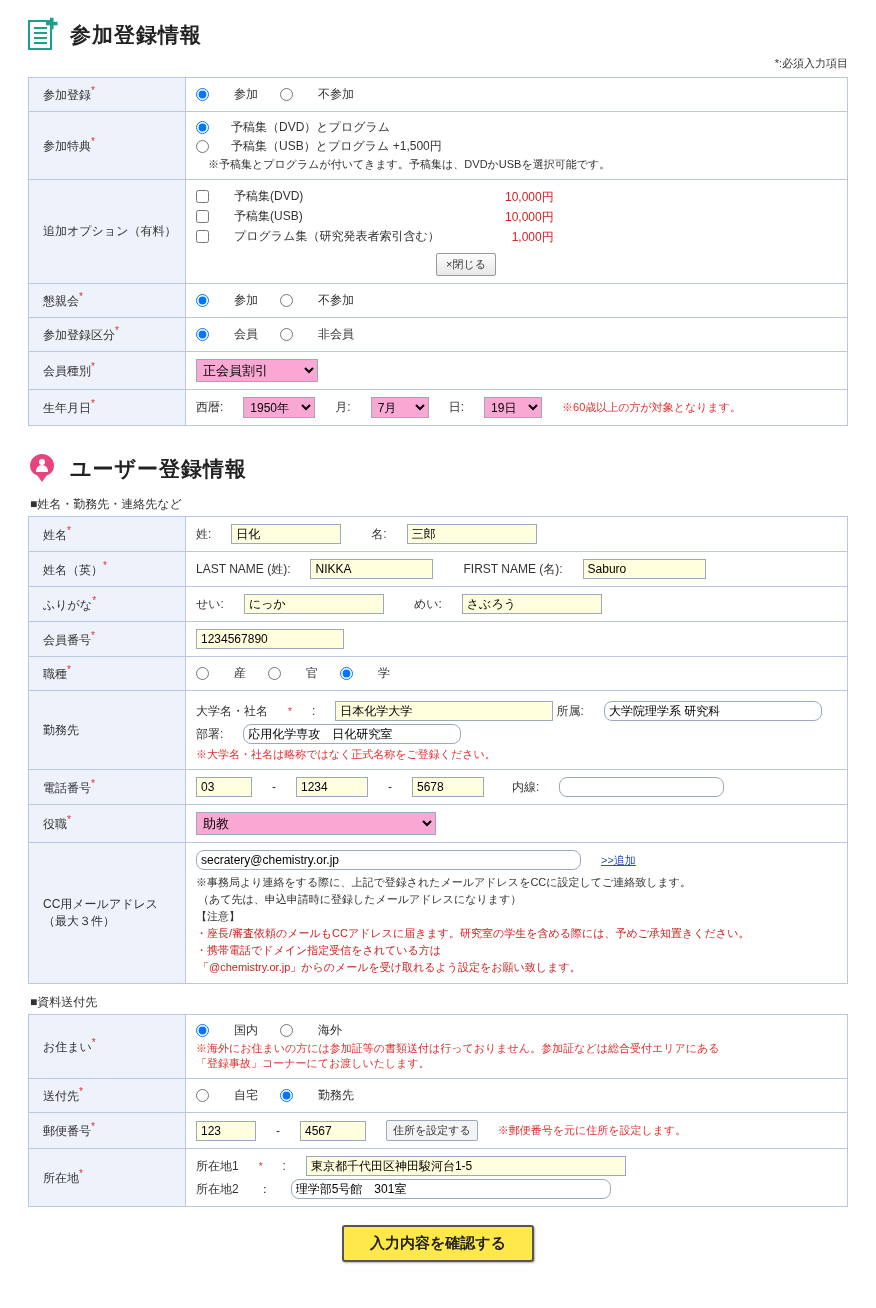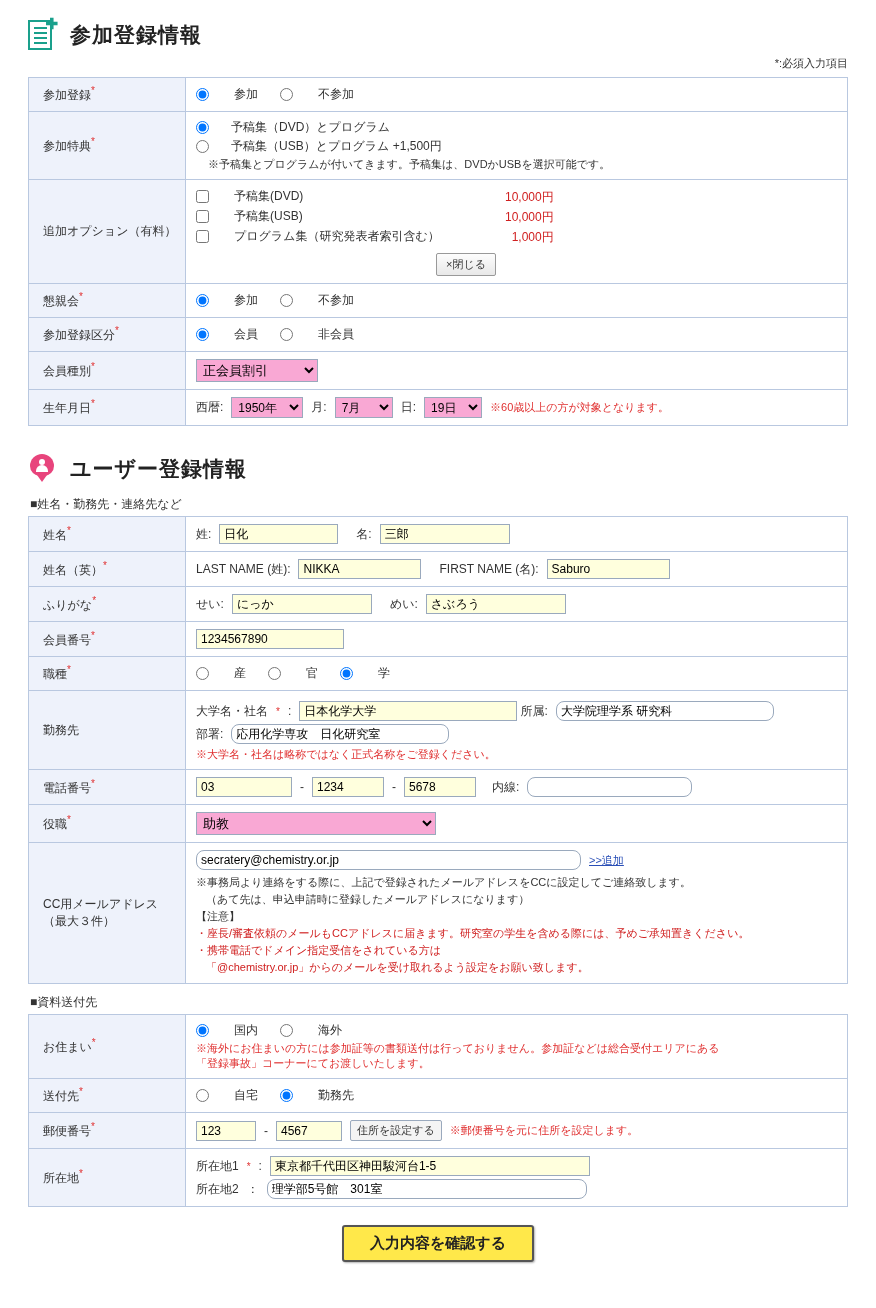--- a/index.html
+++ b/index.html
@@ -115,31 +115,31 @@
   input.txt.plain { background: #ffffff; border-radius: 8px; }
   select.sel {
     border: 1px solid #9aa9bd;
     background: #f9a8d4;
     font-size: 12px;
     padding: 1px 2px;
     height: 21px;
     font-family: "Liberation Sans", sans-serif;
   }
   select.sel.big { height: 23px; font-size: 13px; }
-  .inline { display: inline-flex; align-items: center; gap: 8px; flex-wrap: wrap; }
+  .inline { display: inline-flex; align-items: center; gap: 20px; flex-wrap: wrap; }
   .mt3 { margin-top: 3px; align-items: center; }
 
   .addr-btn {
     border: 1px solid #9aa9bd; background: #f4f4f4; font-size: 11px;
     padding: 2px 6px; border-radius: 2px; color: #333;
   }
   .link { color: #2a4fb7; text-decoration: underline; font-size: 11px; }
 
   .cc-notes { font-size: 11px; line-height: 1.55; color: #333; margin-top: 4px; }
-  .cc-notes .ind { margin-left: 10px; }
+  .cc-notes .ind { margin-left: 2px; }
   .cc-notes .red { color: #d02020; }
 
   .submit-wrap { text-align: center; margin: 18px 0 12px 0; }
   .submit-btn {
     background: #ffe84a;
     border: 2px solid #555;
     padding: 7px 26px;
     font-size: 15px;
     font-weight: bold;
     border-radius: 3px;
@@ -310,21 +310,21 @@
 
   <div class="sub-head">■姓名・勤務先・連絡先など</div>
 
   <table class="form">
     <tbody>
         <tr>
       <th><span>姓名</span><span class="req">*</span></th>
       <td>
         <span class="inline">
           <span class="lbl">姓:</span>
-          <input class="txt" style="width: 119px;" value="日化">
+          <input class="txt" style="width: 110px;" value="日化">
           <span class="lbl" style="margin-left:10px">名:</span>
           <input class="txt" style="width: 130px;" value="三郎">
         </span>
       </td>
     </tr>
 
     <tr>
       <th><span>姓名（英）</span><span class="req">*</span></th>
       <td>
         <span class="inline">
@@ -393,21 +393,21 @@
           <input class="txt plain" style="width: 218px;" value="応用化学専攻　日化研究室">
         </div>
         <div class="red mt3" style="font-size:11px">※大学名・社名は略称ではなく正式名称をご登録ください。</div>
       </td>
     </tr>
 
     <tr>
       <th><span>電話番号</span><span class="req">*</span></th>
       <td>
         <span class="inline">
-          <input class="txt" style="width: 96px;" value="03">
+          <input class="txt" style="width: 56px;" value="03">
           <span class="lbl">-</span>
           <input class="txt" style="width: 72px;" value="1234">
           <span class="lbl">-</span>
           <input class="txt" style="width: 72px;" value="5678">
           <span class="lbl" style="margin-left:8px">内線:</span>
           <input class="txt plain" style="width: 165px;" value="">
         </span>
       </td>
     </tr>
 

